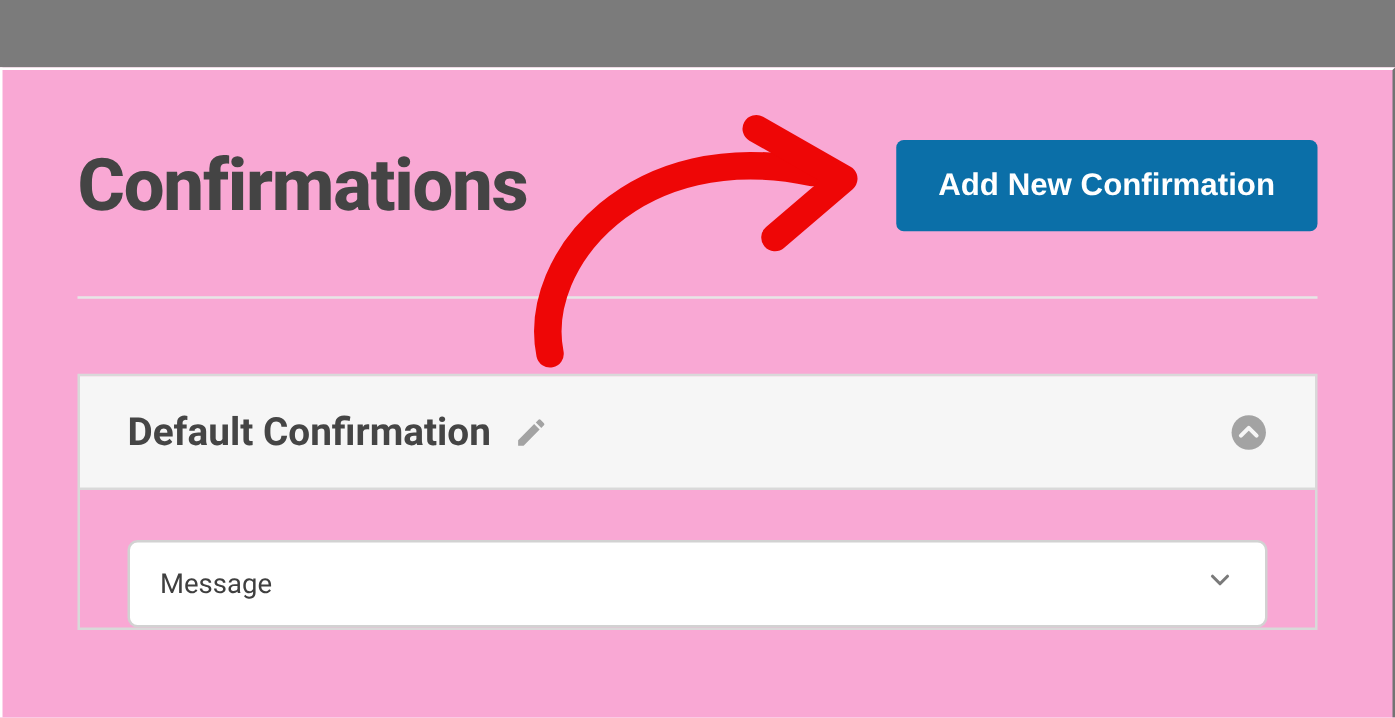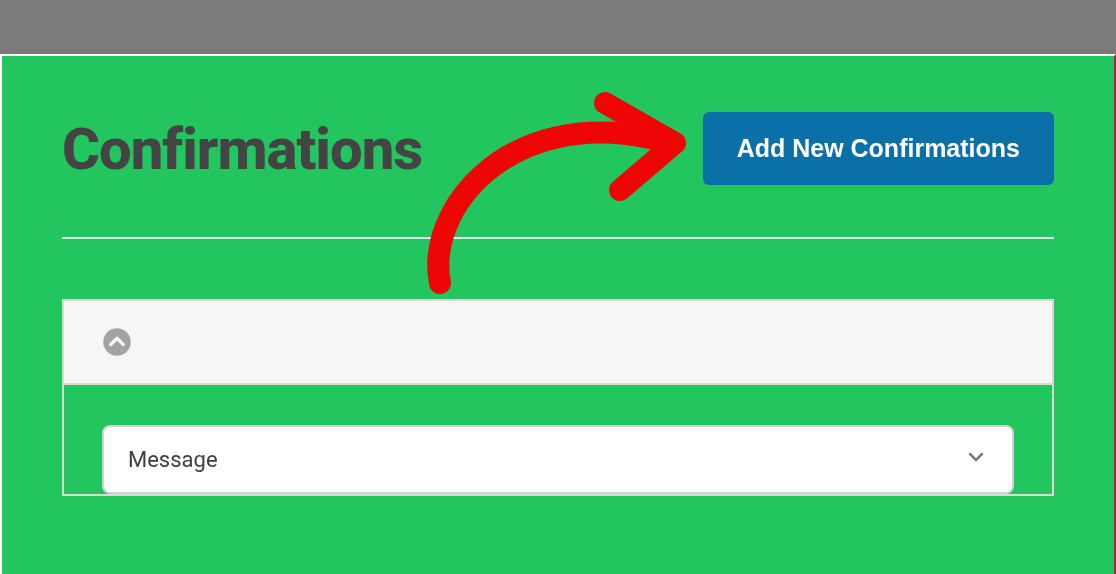--- a/index.html
+++ b/index.html
@@ -16,23 +16,23 @@
     width: 100%;
     height: 54px;
   }
 
   .page {
     position: absolute;
     top: 54px;
     left: 0;
     right: 0;
     bottom: 0;
-    background: #22c55e;
+    background: #f9a8d4;
     border-left: 2px solid #fff; 
-    border-right: 2px solid #be185d;
+    border-right: 2px solid #737373;
     border-top: 2px solid #fff;
   }
 
   .container {
     padding: 0 60px;
   }
 
   .header-row {
     display: flex;
     align-items: center;
@@ -140,25 +140,34 @@
 <body>
 
 <div class="top-band"></div>
 
 <div class="page">
   <div class="container">
 
     <div class="header-row">
       <h1 class="page-title">Confirmations</h1>
 
-      <button class="btn-primary">Add New Confirmations</button>
+      <button class="btn-primary">Add New Confirmation</button>
     </div>
 
     <div class="panel">
       <div class="panel-header">
+        <div class="panel-header-left">
+          <span class="panel-title">Default Confirmation</span>
+
+          <span class="icon-btn edit-icon">
+            <svg viewBox="0 0 24 24" fill="currentColor" aria-hidden="true">
+              <path d="M3 17.25V21h3.75l11-11.04-3.75-3.75L3 17.25zM20.71 7.04a1 1 0 0 0 0-1.41l-2.34-2.34a1 1 0 0 0-1.41 0l-1.83 1.83 3.75 3.75 1.83-1.83z"></path>
+            </svg>
+          </span>
+        </div>
 
         <span class="icon-btn collapse-icon">
           <svg viewBox="0 0 24 24" fill="currentColor" aria-hidden="true">
             <circle cx="12" cy="12" r="11" fill="currentColor"></circle>
             <path d="M7 14l5-5 5 5" fill="none" stroke="#f6f6f6" stroke-width="2.6" stroke-linecap="round" stroke-linejoin="round"></path>
           </svg>
         </span>
       </div>
 
       <div class="panel-body">

